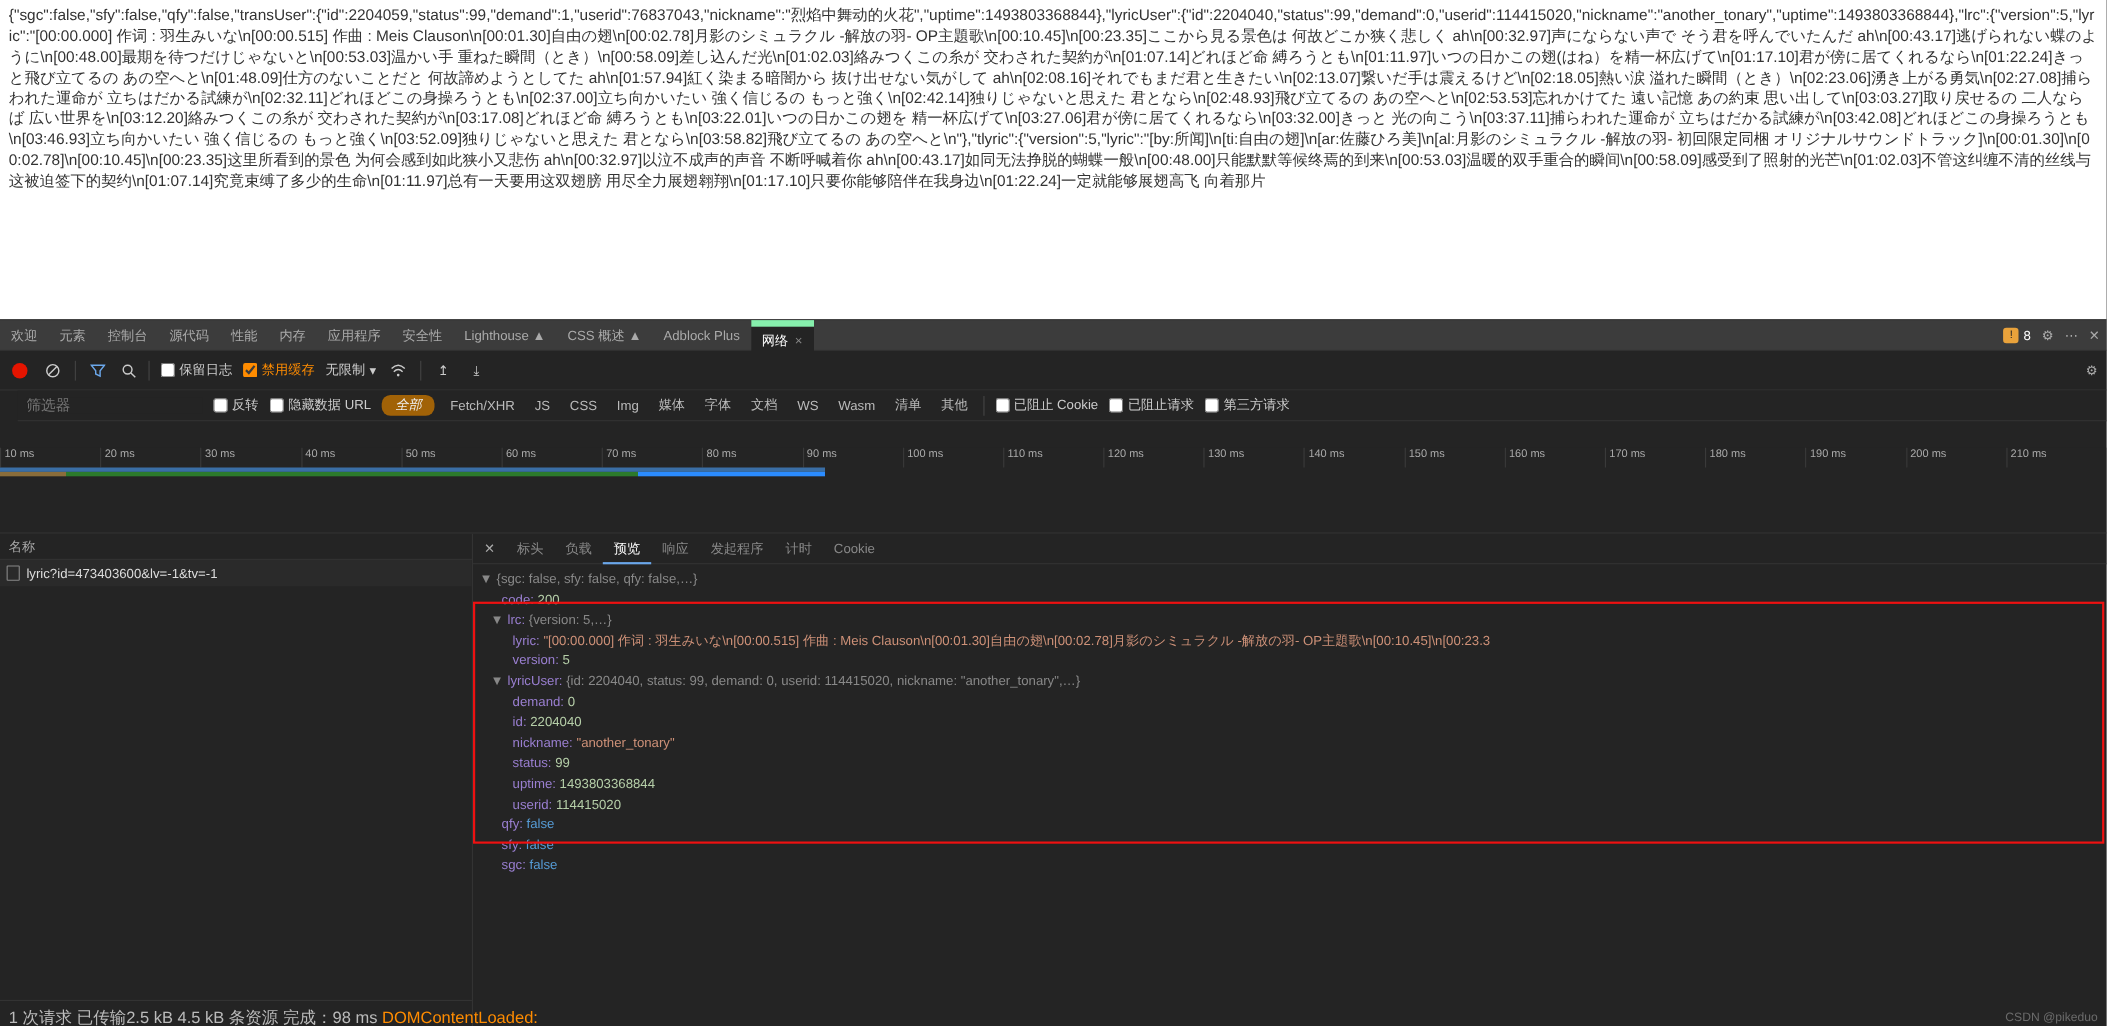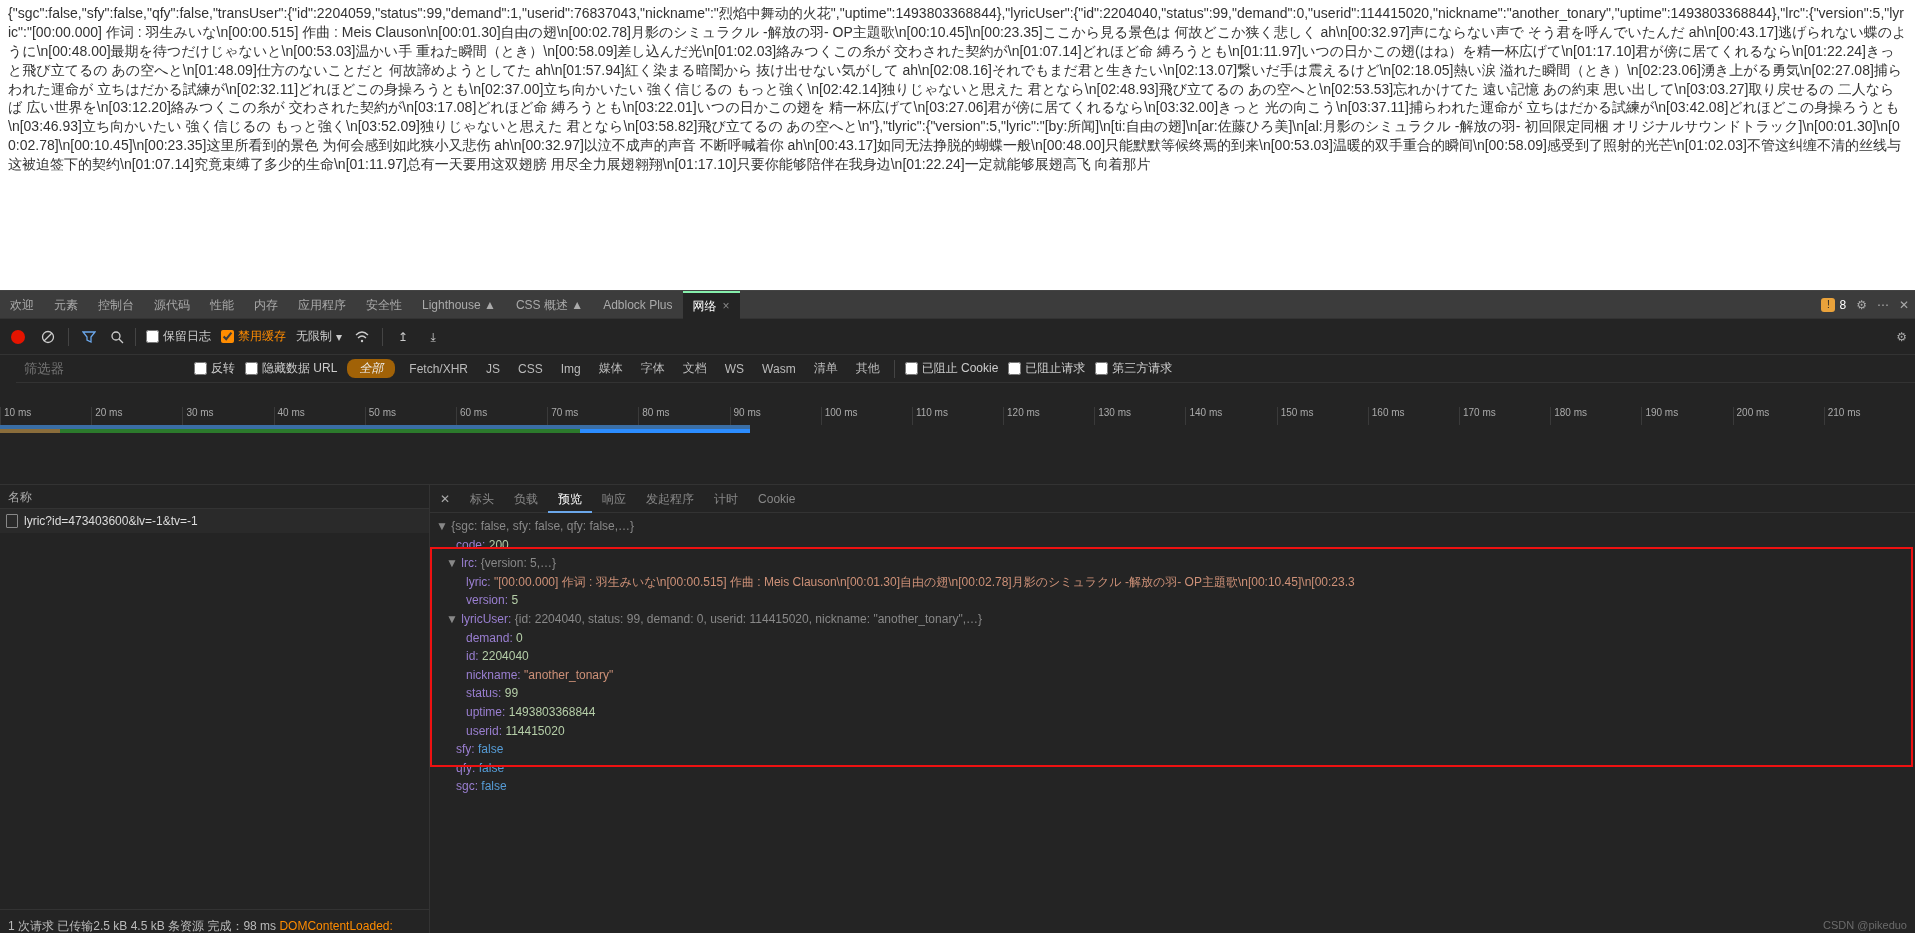--- a/index.html
+++ b/index.html
@@ -1,21 +1,21 @@
 <!DOCTYPE html>
 <html><head>
 <meta charset="utf-8">
 <style>
 * { margin:0; padding:0; box-sizing:border-box; font-family:"Segoe UI","Microsoft YaHei",sans-serif; }
 body { background:#fff; color:#333; font-size:13px; height:933px; width:1915px; overflow:hidden; display:flex; flex-direction:column; }
 .page-content { background:#fff; padding:4px 8px; font-size:14px; line-height:1.35; word-break:break-all; flex:0 0 auto; height:290px; overflow:hidden; }
 .devtools { flex:1; background:#242424; color:#ccc; display:flex; flex-direction:column; font-size:12px; border-top:1px solid #444; }
 .dt-tabs { display:flex; align-items:center; height:28px; background:#3c3c3c; border-bottom:1px solid #333; }
 .dt-tab { padding:0 10px; height:28px; line-height:28px; color:#aaa; cursor:pointer; white-space:nowrap; }
-.dt-tab.active { background:#242424; color:#fff; border-top:2px solid #86efac; line-height:26px; }
+.dt-tab.active { background:#242424; color:#fff; border-top:6px solid #86efac; line-height:26px; }
 .dt-tab .x { margin-left:6px; color:#888; }
 .dt-tabs-right { margin-left:auto; display:flex; align-items:center; padding-right:6px; gap:10px; color:#aaa; }
 .wcount { display:flex; align-items:center; gap:4px; color:#fff; }
 .wcount .dot { width:14px; height:14px; border-radius:3px; background:#e9a23b; color:#242424; font-size:10px; display:inline-flex; align-items:center; justify-content:center; }
 .toolbar { display:flex; align-items:center; height:36px; padding:0 8px; gap:10px; border-bottom:1px solid #333; background:#242424; }
 .toolbar .btn { width:20px; height:20px; display:inline-flex; align-items:center; justify-content:center; color:#ccc; cursor:pointer; }
 .toolbar .btn.rec { width:14px; height:14px; border-radius:50%; background:#e51400; }
 .toolbar .search { width:16px; height:16px; color:#ccc; }
 .divider { width:1px; height:18px; background:#444; }
 .chk { display:flex; align-items:center; gap:4px; }
@@ -33,21 +33,21 @@
 .wf .bar1 { position:absolute; top:0; left:0; width:750px; height:4px; background:#3a6ea5; }
 .wf .bar2 { position:absolute; top:4px; left:0; width:60px; height:4px; background:#8a6d3b; }
 .wf .bar3 { position:absolute; top:4px; left:60px; width:520px; height:4px; background:#2c7a2c; }
 .wf .bar4 { position:absolute; top:4px; left:580px; width:170px; height:4px; background:#2b8cff; }
 .main { flex:1; display:flex; min-height:0; }
 .reqlist { width:430px; border-right:1px solid #333; display:flex; flex-direction:column; }
 .reqlist-head { height:24px; line-height:24px; padding:0 8px; color:#aaa; border-bottom:1px solid #333; }
 .reqlist-body { flex:1; overflow:auto; }
 .reqrow { height:24px; line-height:24px; padding:0 6px; display:flex; align-items:center; gap:6px; color:#ddd; cursor:pointer; background:#2a2a2a; }
 .reqrow .fi { width:12px; height:14px; border:1px solid #888; border-radius:1px; }
-.statusbar { height:24px; line-height:24px; padding:4px 8px; font-size:12px; color:#bbb; border-top:1px solid #333; white-space:nowrap; }
+.statusbar { height:24px; line-height:24px; padding:4px 8px; font-size:15px; color:#bbb; border-top:1px solid #333; white-space:nowrap; }
 .statusbar .orange { color:#ff8c00; }
 .detail { flex:1; display:flex; flex-direction:column; min-width:0; }
 .detail-tabs { display:flex; align-items:center; height:28px; border-bottom:1px solid #333; background:#242424; }
 .detail-tabs .close { padding:0 10px; color:#aaa; cursor:pointer; }
 .detail-tabs .dtab { padding:0 10px; color:#888; height:28px; line-height:28px; cursor:pointer; }
 .detail-tabs .dtab.active { color:#fff; border-bottom:2px solid #6ba7ea; }
 .preview { flex:1; overflow:auto; font-family:Consolas,monospace; font-size:12px; padding:4px 6px; line-height:1.55; position:relative; }
 .preview .redbox { position:absolute; border:2px solid #e11; pointer-events:none; }
 .tree-line { white-space:pre; color:#ccc; }
 .k { color:#9a7fd1; }
@@ -236,22 +236,22 @@
 <div class="tree-line">   <span class="arr">▼</span> <span class="k">lrc: </span><span class="g">{version: 5,…}</span></div>
 <div class="tree-line">         <span class="k">lyric: </span><span class="s">"[00:00.000] 作词 : 羽生みいな\n[00:00.515] 作曲 : Meis Clauson\n[00:01.30]自由の翅\n[00:02.78]月影のシミュラクル -解放の羽- OP主題歌\n[00:10.45]\n[00:23.3</span></div>
 <div class="tree-line">         <span class="k">version: </span><span class="n">5</span></div>
 <div class="tree-line">   <span class="arr">▼</span> <span class="k">lyricUser: </span><span class="g">{id: 2204040, status: 99, demand: 0, userid: 114415020, nickname: "another_tonary",…}</span></div>
 <div class="tree-line">         <span class="k">demand: </span><span class="n">0</span></div>
 <div class="tree-line">         <span class="k">id: </span><span class="n">2204040</span></div>
 <div class="tree-line">         <span class="k">nickname: </span><span class="s">"another_tonary"</span></div>
 <div class="tree-line">         <span class="k">status: </span><span class="n">99</span></div>
 <div class="tree-line">         <span class="k">uptime: </span><span class="n">1493803368844</span></div>
 <div class="tree-line">         <span class="k">userid: </span><span class="n">114415020</span></div>
+<div class="tree-line">      <span class="k">qfy: </span><span class="b">false</span></div>
 <div class="tree-line">      <span class="k">sfy: </span><span class="b">false</span></div>
-<div class="tree-line">      <span class="k">qfy: </span><span class="b">false</span></div>
 <div class="tree-line">      <span class="k">sgc: </span><span class="b">false</span></div>
       </div>
     </div>
   </div>
 
 </div>
 
 <div class="watermark">CSDN @pikeduo</div>
 
 </body></html>

